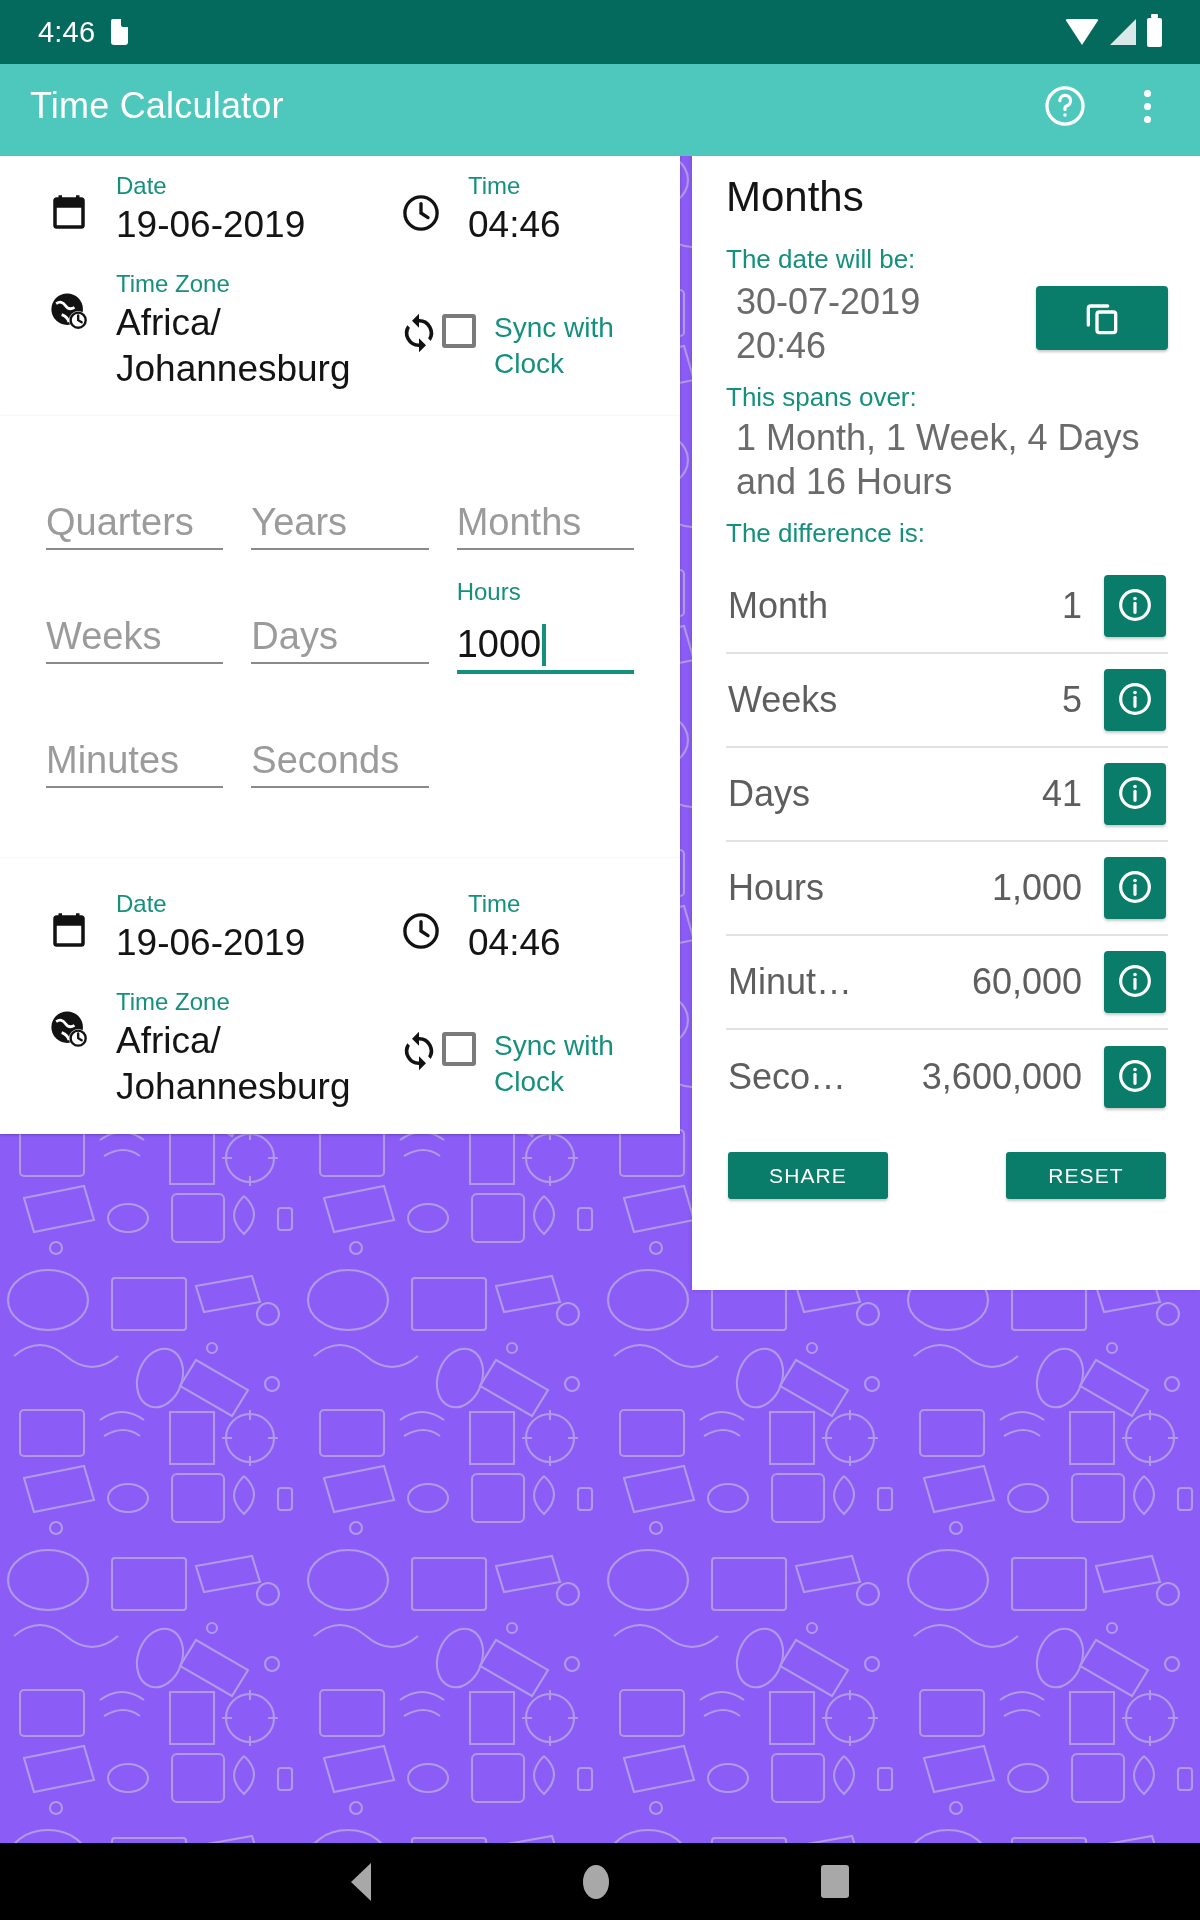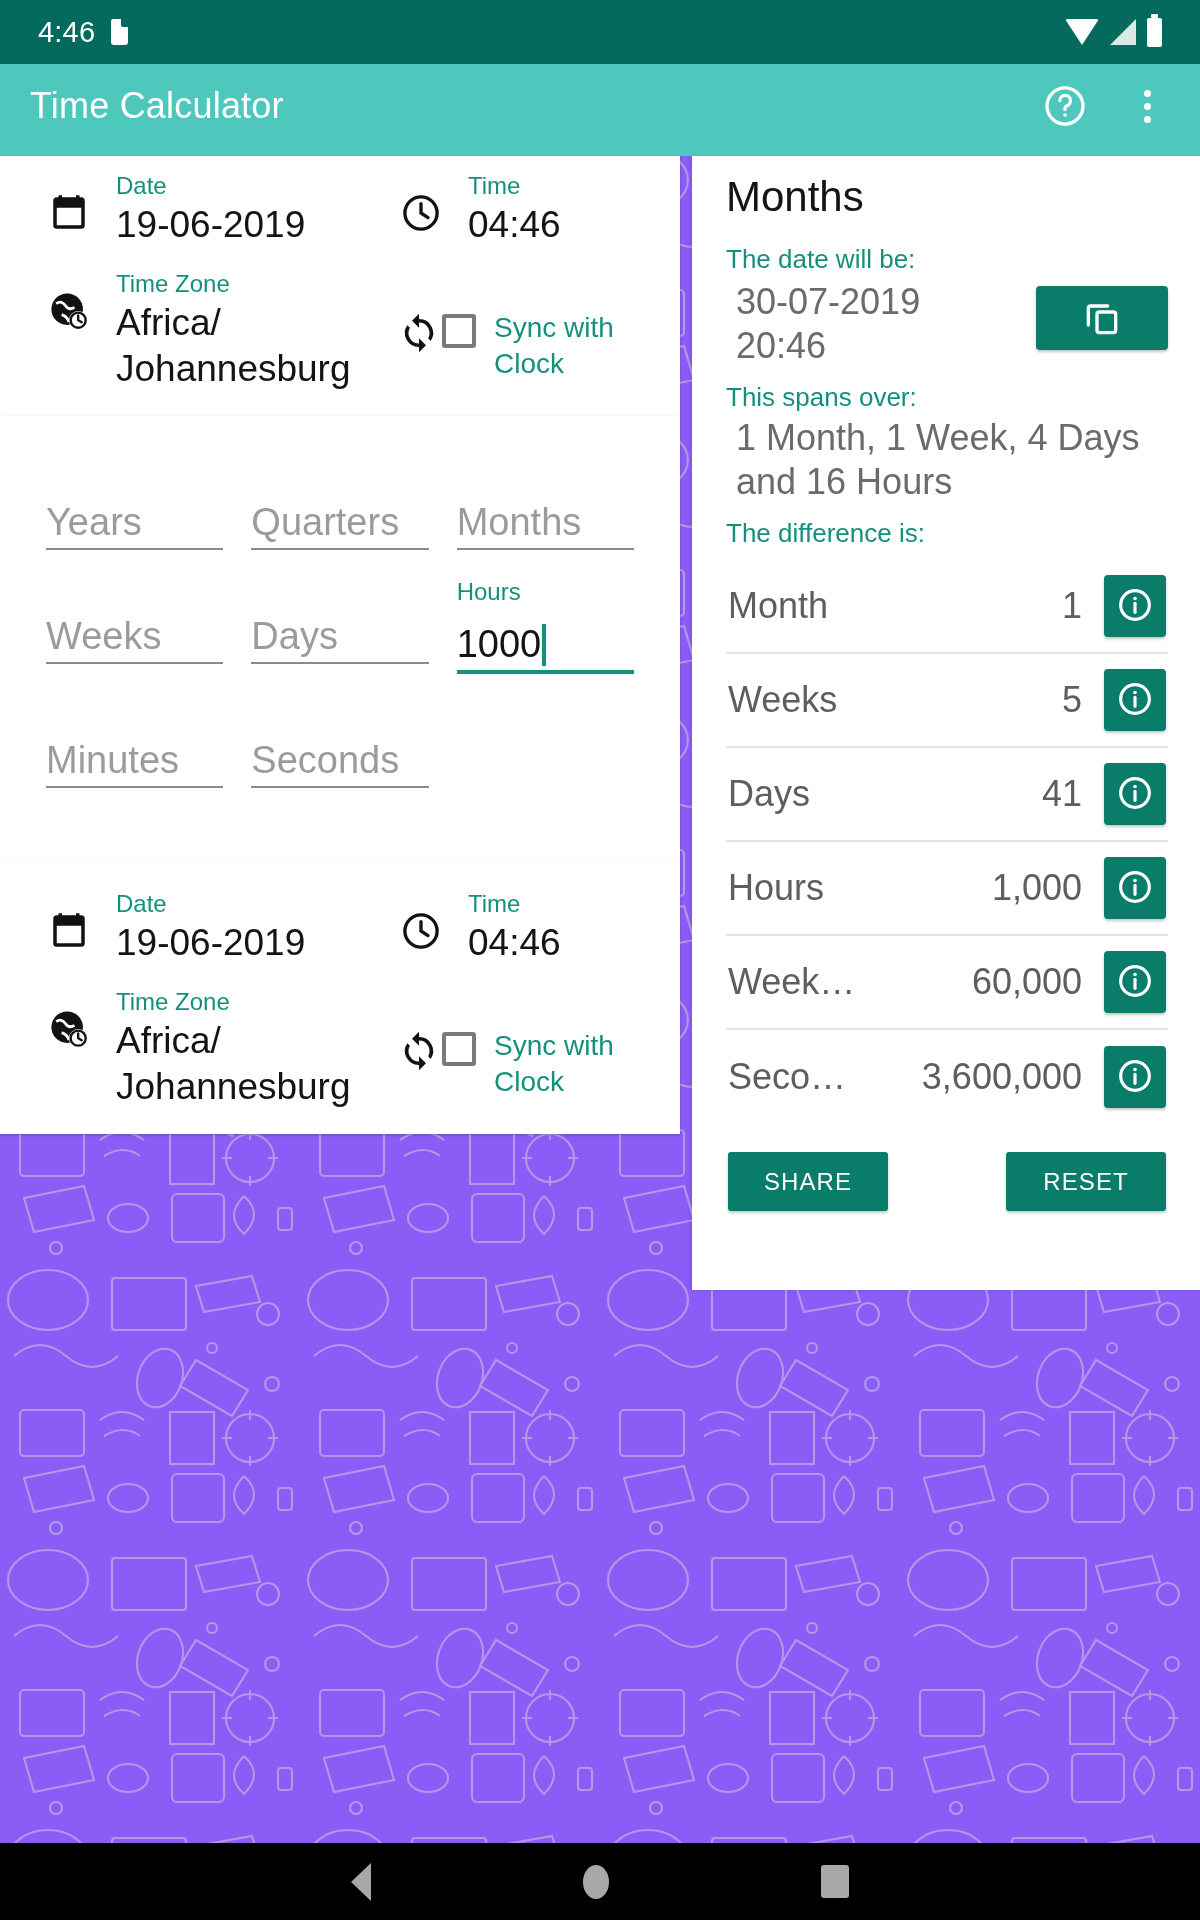--- a/index.html
+++ b/index.html
@@ -373,26 +373,26 @@
     box-shadow: 0 2px 3px rgba(0,0,0,.22);
   }
 
   .action-row {
     display: flex;
     justify-content: space-between;
     margin-top: 28px;
     padding: 0 2px;
   }
   .flat-btn {
-    width: 160px; height: 59px;
+    width: 160px; height: 47px;
     background: #0a7d6a;
     border: none;
     border-radius: 3px;
     color: #ffffff;
-    font-size: 24px;
+    font-size: 21px;
     font-family: "Liberation Sans", sans-serif;
     letter-spacing: 1.1px;
     box-shadow: 0 2px 3px rgba(0,0,0,.22);
   }
 
   
   .nav-bar {
     position: absolute;
     left: 0; bottom: 0;
     width: 1200px;
@@ -551,28 +551,28 @@
           </div>
         </div>
       </div>
 
       <div class="card dur-card">
         <div class="dur-grid">
 
           <div class="dur-cell">
             <div class="dur-top-label hidden"></div>
             <div class="dur-input">
-              <span class="dur-ph">Years</span>
+              <span class="dur-ph">Quarters</span>
             </div>
           </div>
 
           <div class="dur-cell">
             <div class="dur-top-label hidden"></div>
             <div class="dur-input">
-              <span class="dur-ph">Quarters</span>
+              <span class="dur-ph">Years</span>
             </div>
           </div>
 
           <div class="dur-cell">
             <div class="dur-top-label hidden"></div>
             <div class="dur-input">
               <span class="dur-ph">Months</span>
             </div>
           </div>
 
@@ -752,21 +752,21 @@
               <svg width="40" height="40" viewBox="0 0 24 24" fill="none" stroke="#ffffff" stroke-width="1.9">
                 <circle cx="12" cy="12" r="8.6"></circle>
                 <path d="M12 11v5.4" stroke-linecap="round"></path>
                 <circle cx="12" cy="8.1" r="1.1" fill="#ffffff" stroke="none"></circle>
               </svg>
             </span>
           </button>
         </div>
 
         <div class="diff-row">
-          <div class="diff-name">Week…</div>
+          <div class="diff-name">Minut…</div>
           <div class="diff-val">60,000</div>
           <button class="info-btn">
             <span>
               <svg width="40" height="40" viewBox="0 0 24 24" fill="none" stroke="#ffffff" stroke-width="1.9">
                 <circle cx="12" cy="12" r="8.6"></circle>
                 <path d="M12 11v5.4" stroke-linecap="round"></path>
                 <circle cx="12" cy="8.1" r="1.1" fill="#ffffff" stroke="none"></circle>
               </svg>
             </span>
           </button>

